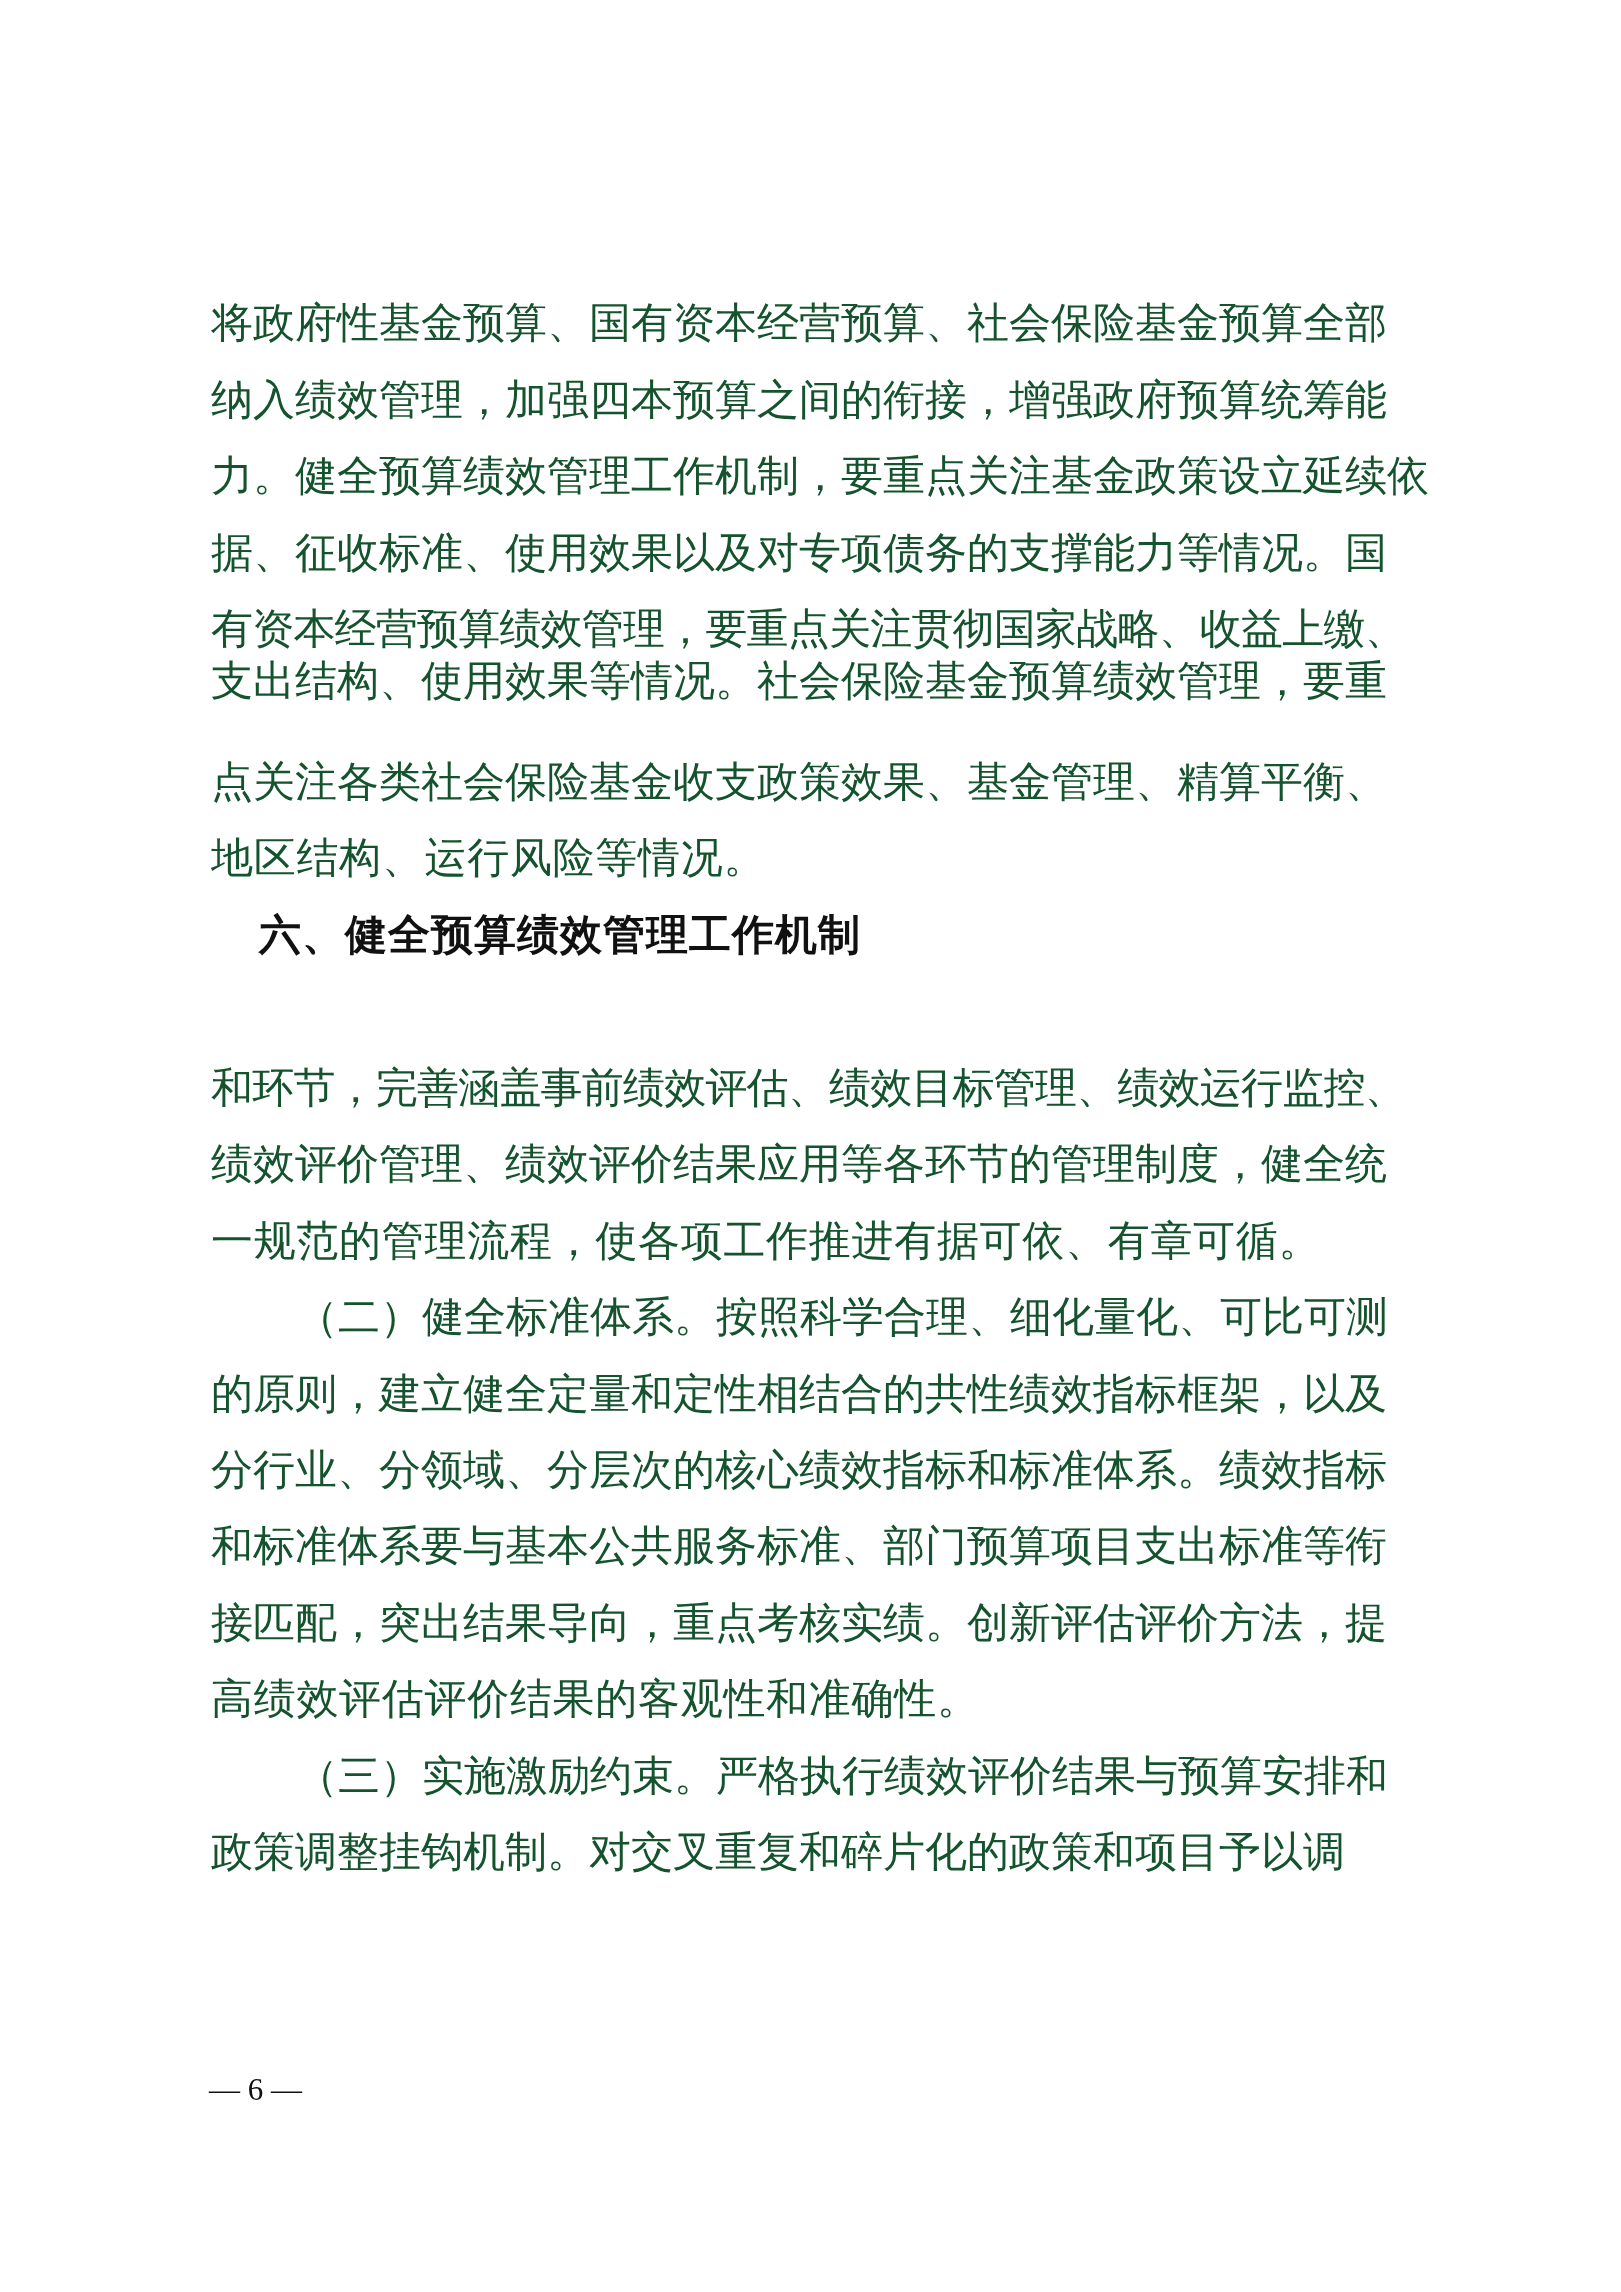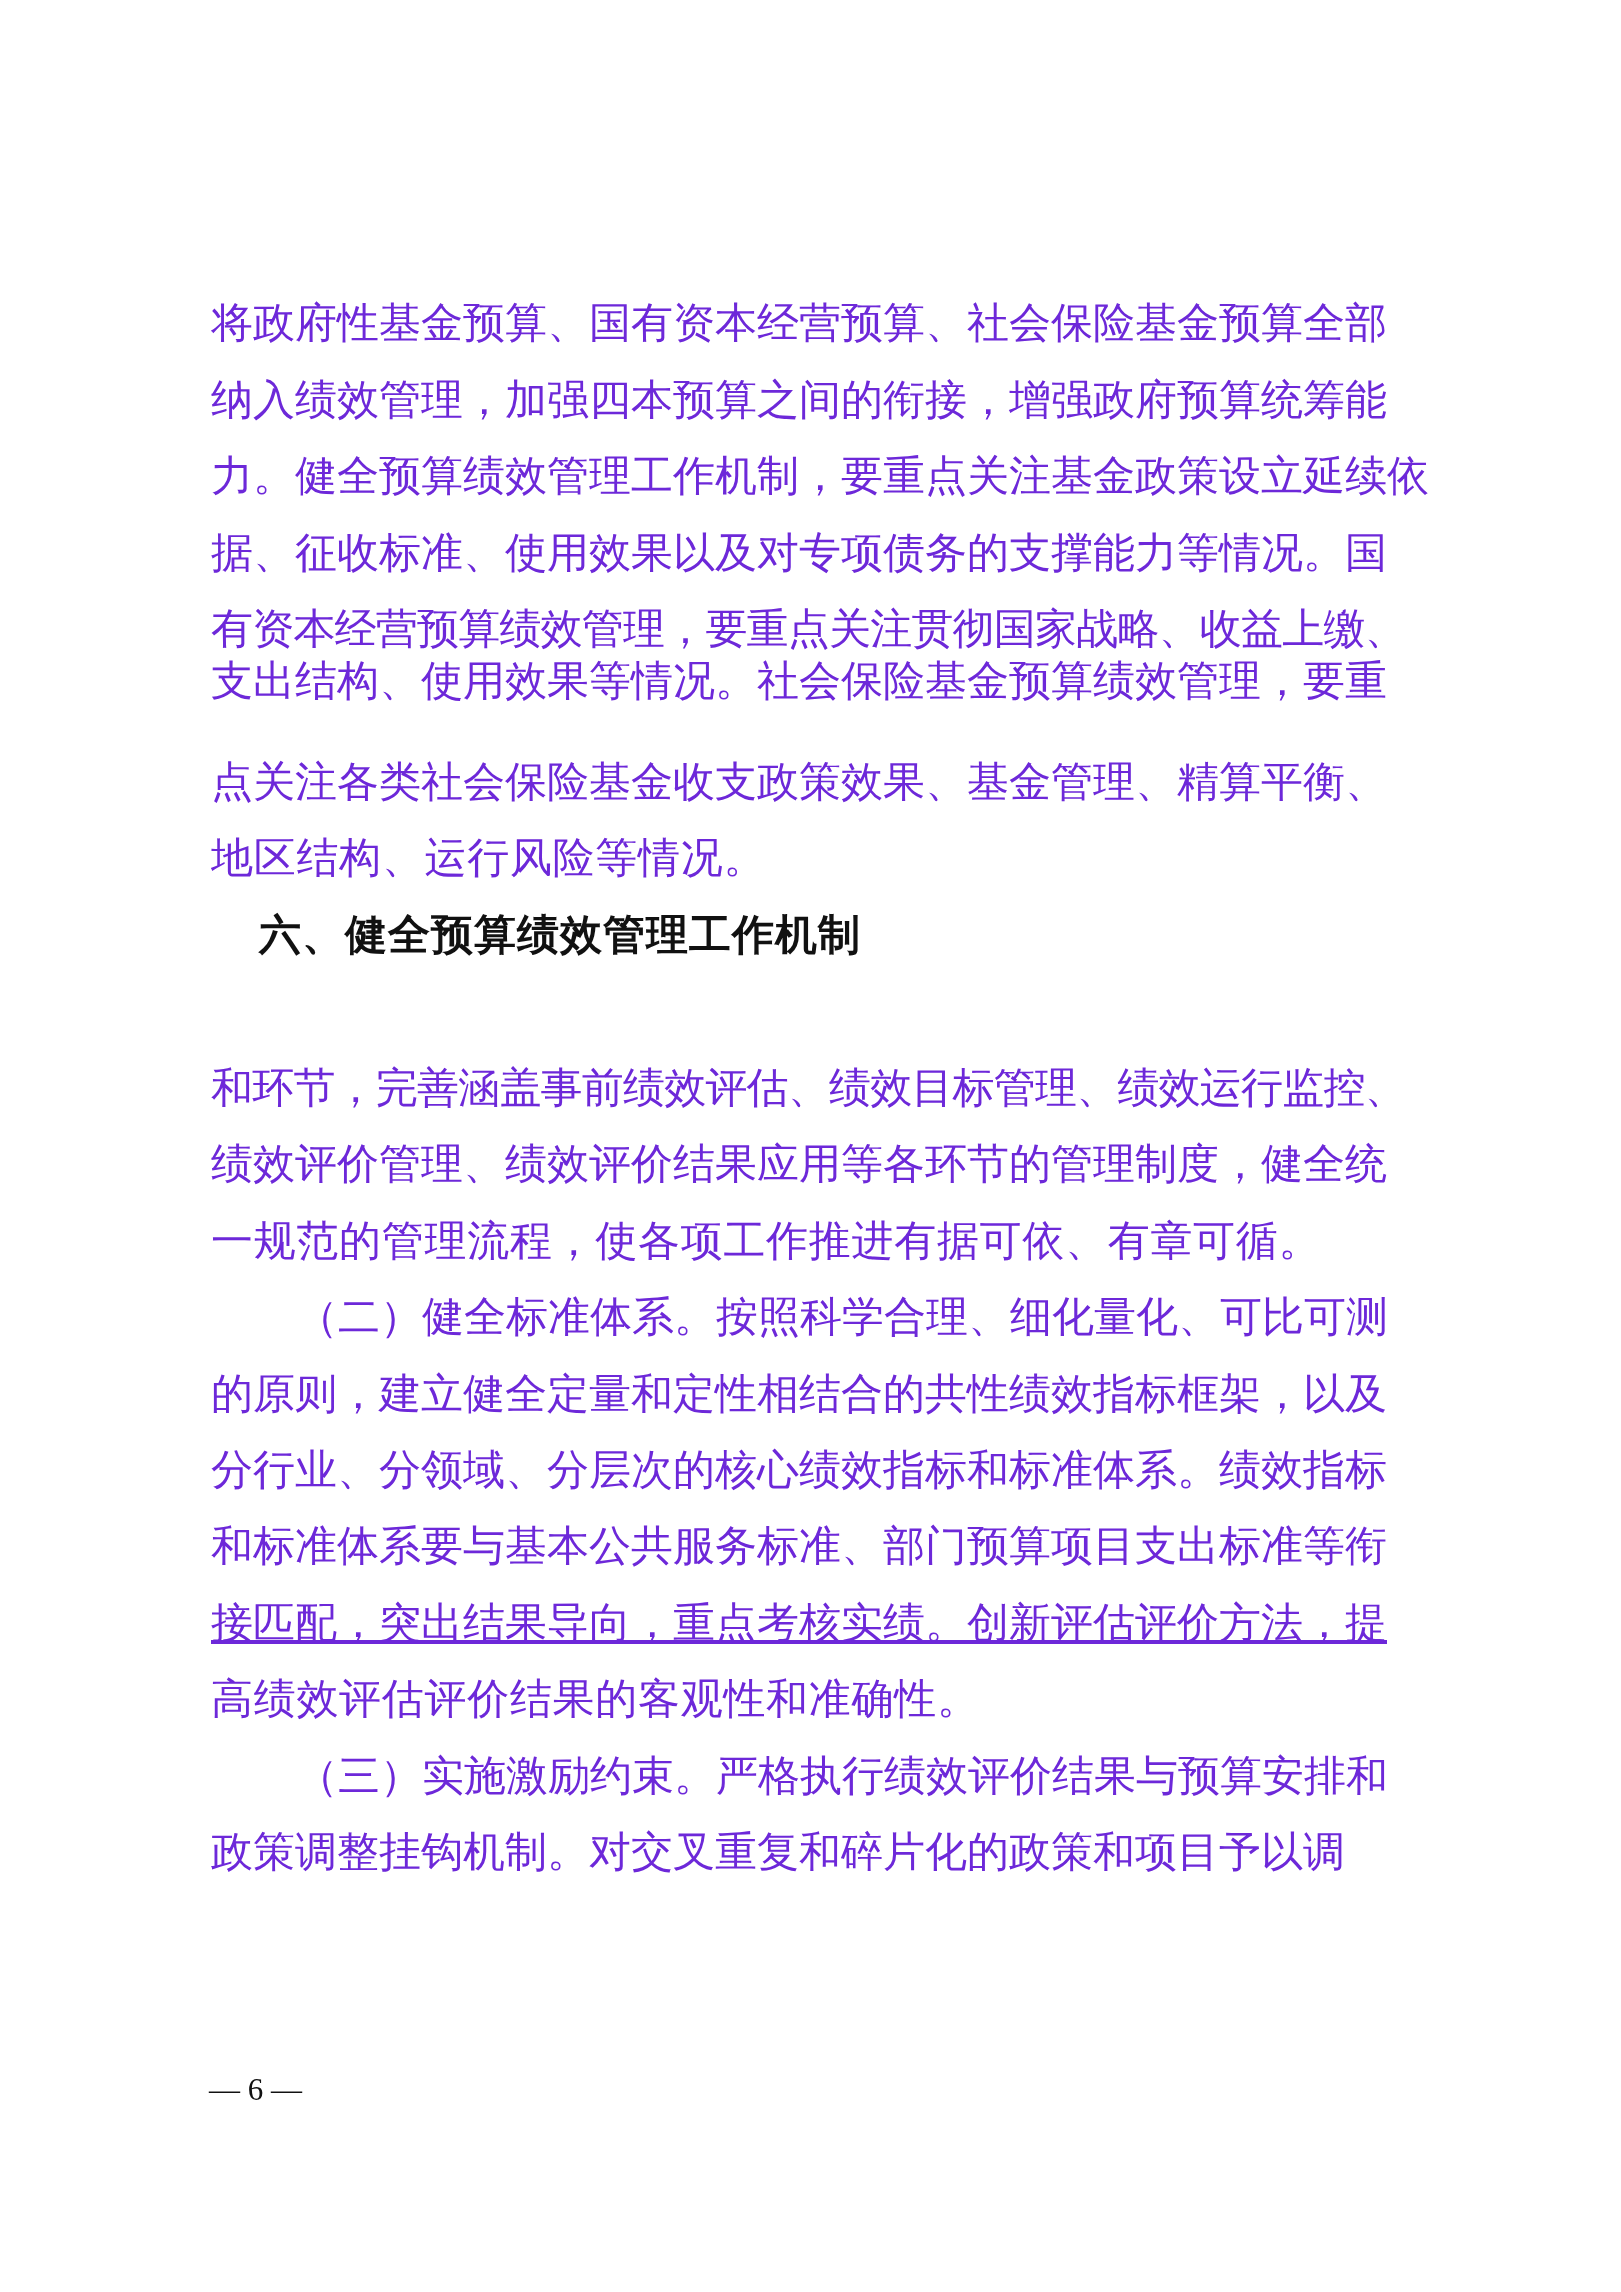--- a/index.html
+++ b/index.html
@@ -6,21 +6,21 @@
   body { width: 1621px; height: 2293px; position: relative; overflow: hidden; }
   .page { position: absolute; left: 0; top: 0; width: 1621px; height: 2293px; background: #ffffff; }
   .line {
     position: absolute;
     left: 211px;
     width: 1201px;
     height: 76px;
     line-height: 76px;
     font-family: "Liberation Serif", "DejaVu Serif", serif;
     font-size: 42px;
-    color: #6d28d9;
+    color: #14532d;
     white-space: nowrap;
     text-align: justify;
     text-align-last: justify;
   }
   .line.last { text-align-last: left; }
   .line.indent { left: 296px; width: 1115px; }
   .heading {
     position: absolute;
     left: 259px;
     height: 76px;
@@ -61,21 +61,21 @@
   <div class="heading" style="top:897px">六、健全预算绩效管理工作机制</div>
 
   <div class="line" style="top: 1050px; text-align-last: left; letter-spacing: -0.8px;">和环节，完善涵盖事前绩效评估、绩效目标管理、绩效运行监控、</div>
   <div class="line" style="top: 1126px; text-align-last: left; letter-spacing: 0px;">绩效评价管理、绩效评价结果应用等各环节的管理制度，健全统</div>
   <div class="line last" style="top: 1203px; letter-spacing: 0.7px;">一规范的管理流程，使各项工作推进有据可依、有章可循。</div>
 
   <div class="line indent" style="top: 1279px; text-align-last: left; letter-spacing: 0px;">（二）健全标准体系。按照科学合理、细化量化、可比可测</div>
   <div class="line" style="top: 1356px; text-align-last: left; letter-spacing: 0px;">的原则，建立健全定量和定性相结合的共性绩效指标框架，以及</div>
   <div class="line" style="top: 1432px; text-align-last: left; letter-spacing: 0px;">分行业、分领域、分层次的核心绩效指标和标准体系。绩效指标</div>
   <div class="line" style="top: 1508px; text-align-last: left; letter-spacing: 0px;">和标准体系要与基本公共服务标准、部门预算项目支出标准等衔</div>
-  <div class="line" style="top: 1585px; text-align-last: left; letter-spacing: 0px; text-decoration: underline;">接匹配，突出结果导向，重点考核实绩。创新评估评价方法，提</div>
+  <div class="line" style="top: 1585px; text-align-last: left; letter-spacing: 0px;">接匹配，突出结果导向，重点考核实绩。创新评估评价方法，提</div>
   <div class="line last" style="top: 1661px; letter-spacing: 0.7px;">高绩效评估评价结果的客观性和准确性。</div>
 
   <div class="line indent" style="top: 1738px; text-align-last: left; letter-spacing: 0px;">（三）实施激励约束。严格执行绩效评价结果与预算安排和</div>
   <div class="line" style="top: 1814px; text-align-last: left; letter-spacing: 0px;">政策调整挂钩机制。对交叉重复和碎片化的政策和项目予以调</div>
 
   <div class="page-number">— 6 —</div>
 
 </div>
 
 

